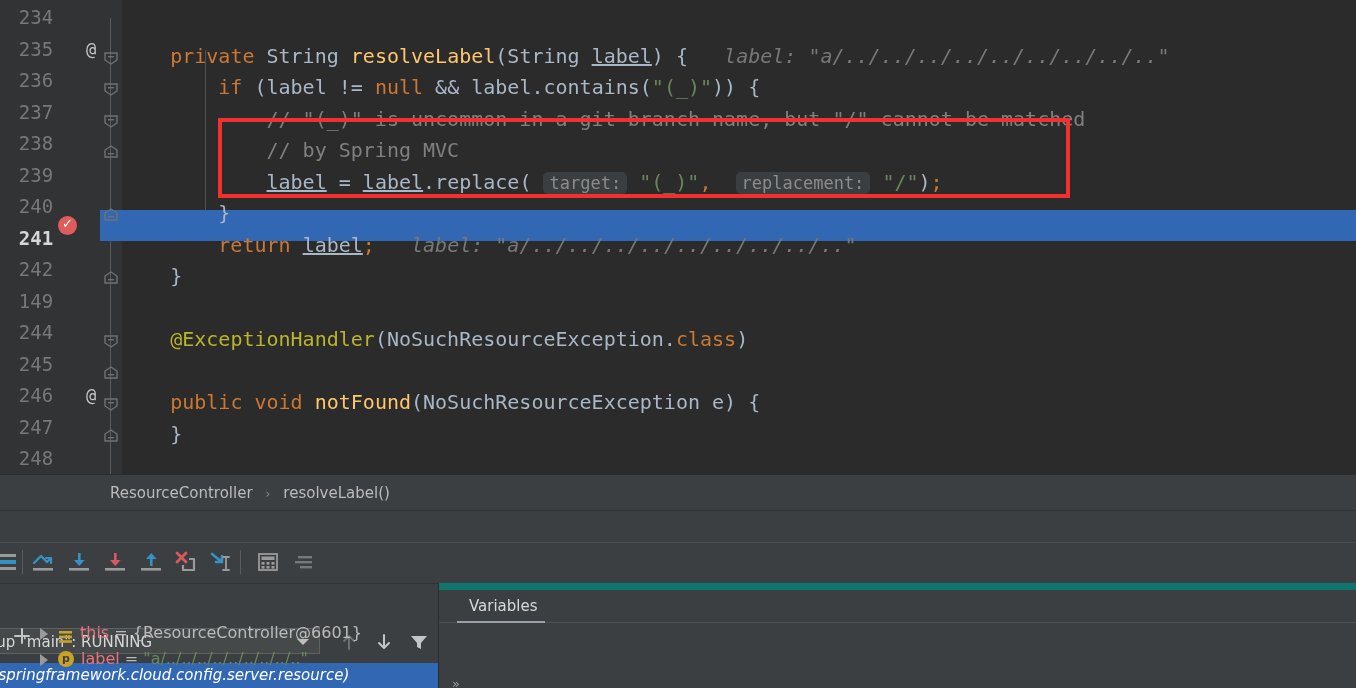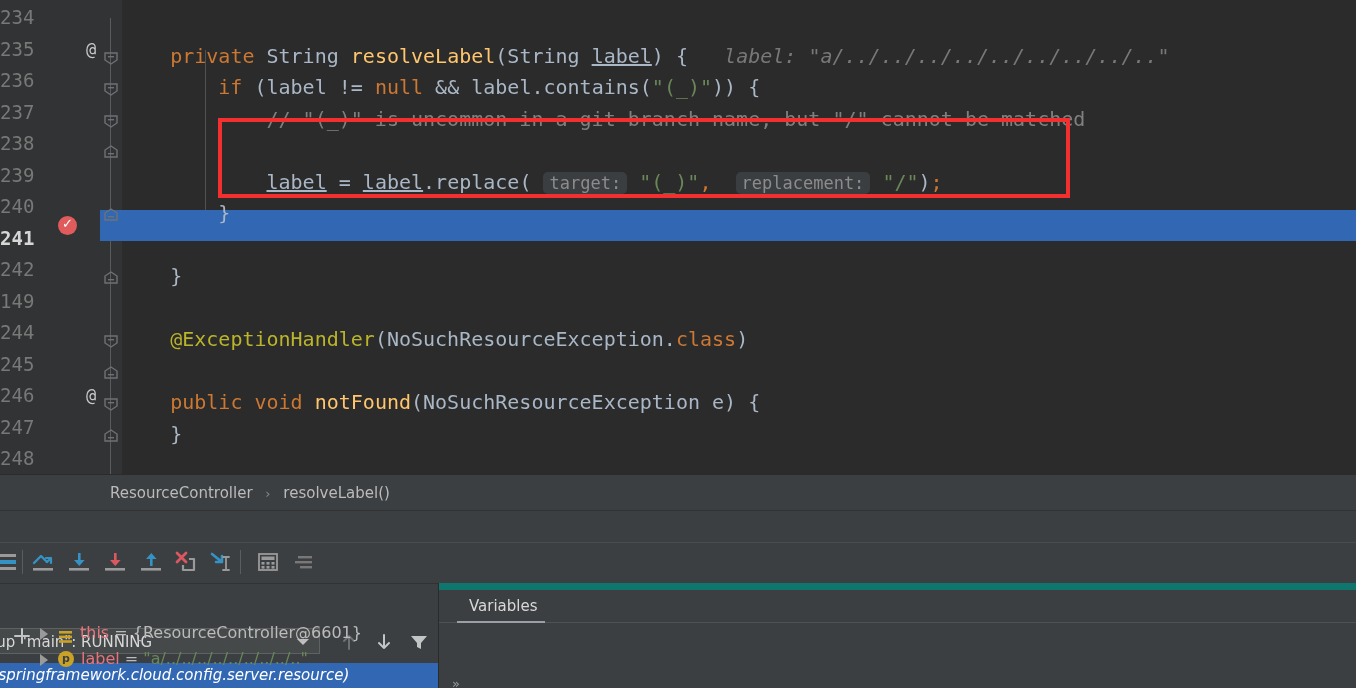--- a/index.html
+++ b/index.html
@@ -48,21 +48,21 @@
     width: 1356px;
     height: 31.5px;
     line-height: 31.5px;
     white-space: pre;
     font-family: "DejaVu Sans Mono", monospace;
     font-size: 20px;
   }
   .lnum {
     position: absolute;
     left: 0; width: 72px;
-    text-align: left;
+    text-align: center;
     color: #787878;
     font-family: "DejaVu Sans Mono", monospace;
     font-size: 19px;
   }
   .lnum.current { color: #d6d6d6; font-weight: bold; }
   .at-mark {
     position: absolute;
     left: 82px; width: 18px;
     color: #c9c9c9;
     font-family: "DejaVu Sans Mono", monospace;
@@ -354,27 +354,27 @@
               <path d="M2 2 L2 9 L8 13 L14 9 L14 2 Z" stroke="#6f7275" stroke-width="1.4" fill="none"></path>
               <rect x="5" y="5" width="6" height="1.4" fill="#6f7275"></rect>
             </svg></span><span class="code-text"><span class="plain">        </span><span class="kw">if </span><span class="plain">(label != </span><span class="kw">null </span><span class="plain">&amp;&amp; label.contains(</span><span class="str">"(_)"</span><span class="plain">)) {</span></span></div>
         <div class="code-line" style="top: 96.5px;"><span class="lnum">237</span><span class="fold-mark"><svg width="16" height="14" viewBox="0 0 16 14">
               <path d="M2 2 L2 9 L8 13 L14 9 L14 2 Z" stroke="#6f7275" stroke-width="1.4" fill="none"></path>
               <rect x="5" y="5" width="6" height="1.4" fill="#6f7275"></rect>
             </svg></span><span class="code-text"><span class="plain">            </span><span class="cmt">// "(_)" is uncommon in a git branch name, but "/" cannot be matched</span></span></div>
         <div class="code-line" style="top: 128px;"><span class="lnum">238</span><span class="fold-mark"><svg width="16" height="14" viewBox="0 0 16 14">
               <path d="M2 12 L2 5 L8 1 L14 5 L14 12 Z" stroke="#6f7275" stroke-width="1.4" fill="none"></path>
               <rect x="5" y="8" width="6" height="1.4" fill="#6f7275"></rect>
-            </svg></span><span class="code-text"><span class="plain">            </span></span></div>
+            </svg></span><span class="code-text"><span class="plain">            </span><span class="cmt">// by Spring MVC</span></span></div>
         <div class="code-line" style="top: 159.5px;"><span class="lnum">239</span><span class="code-text"><span class="plain">            </span><span class="plain uline">label</span><span class="plain"> = </span><span class="plain uline">label</span><span class="plain">.replace( </span><span class="param-hint">target:</span><span class="plain"> </span><span class="str">"(_)"</span><span class="semi">,  </span><span class="param-hint">replacement:</span><span class="plain"> </span><span class="str">"/"</span><span class="plain">)</span><span class="semi">;</span></span></div>
         <div class="code-line" style="top: 191px;"><span class="lnum">240</span><span class="fold-mark"><svg width="16" height="14" viewBox="0 0 16 14">
               <path d="M2 12 L2 5 L8 1 L14 5 L14 12 Z" stroke="#6f7275" stroke-width="1.4" fill="none"></path>
               <rect x="5" y="8" width="6" height="1.4" fill="#6f7275"></rect>
             </svg></span><span class="code-text"><span class="plain">        }</span></span></div>
-        <div class="code-line" style="top: 222.5px;"><span class="lnum current">241</span></div>
+        <div class="code-line" style="top: 222.5px;"><span class="lnum current">241</span><span class="code-text"><span class="plain">        </span><span class="kw">return </span><span class="plain uline">label</span><span class="semi">;</span><span class="plain">   </span><span class="hint">label: "a/../../../../../../../../.."</span></span></div>
         <div class="code-line" style="top: 254px;"><span class="lnum">242</span><span class="fold-mark"><svg width="16" height="14" viewBox="0 0 16 14">
               <path d="M2 12 L2 5 L8 1 L14 5 L14 12 Z" stroke="#6f7275" stroke-width="1.4" fill="none"></path>
               <rect x="5" y="8" width="6" height="1.4" fill="#6f7275"></rect>
             </svg></span><span class="code-text"><span class="plain">    }</span></span></div>
         <div class="code-line" style="top: 285.5px;"><span class="lnum">149</span><span class="code-text"></span></div>
         <div class="code-line" style="top: 317px; padding-left: 45px;"><span class="lnum">244</span><span class="fold-mark"><svg width="16" height="14" viewBox="0 0 16 14">
               <path d="M2 2 L2 9 L8 13 L14 9 L14 2 Z" stroke="#6f7275" stroke-width="1.4" fill="none"></path>
               <rect x="5" y="5" width="6" height="1.4" fill="#6f7275"></rect>
             </svg></span><span class="code-text"><span class="plain">    </span><span class="anno">@ExceptionHandler</span><span class="plain">(NoSuchResourceException.</span><span class="kw">class</span><span class="plain">)</span></span></div>
         <div class="code-line" style="top: 348.5px;"><span class="lnum">245</span><span class="fold-mark"><svg width="16" height="14" viewBox="0 0 16 14">

